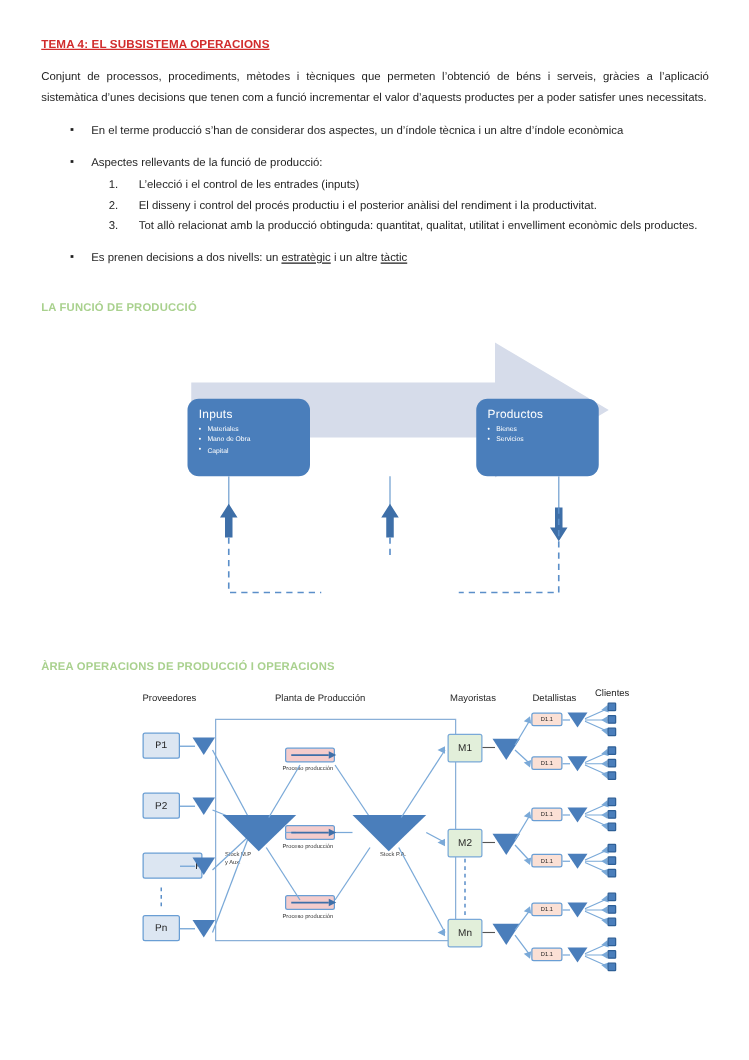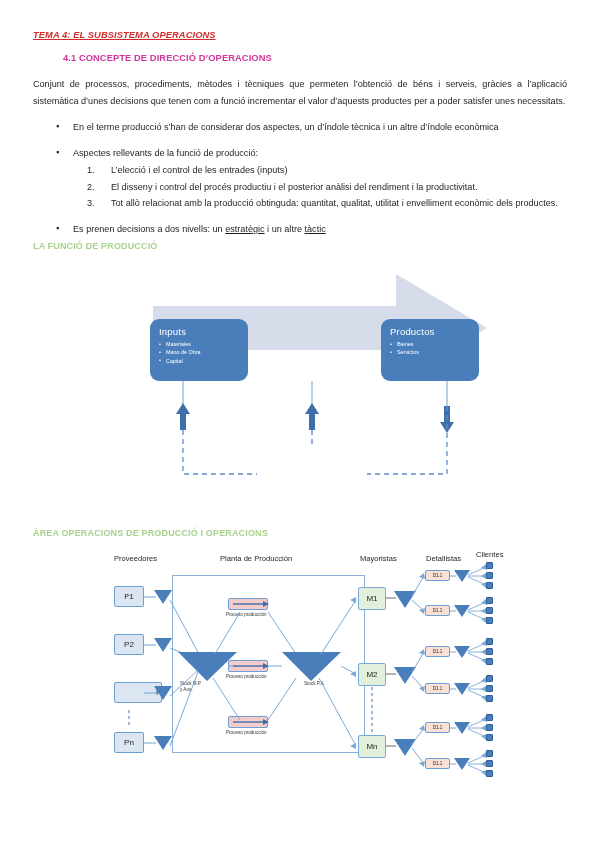--- a/index.html
+++ b/index.html
@@ -18,21 +18,20 @@
   
   .doc-text { position: absolute; left: 33px; top: 30px; width: 534px; }
 
   .title-main {
     font-size: 9.3px;
     font-weight: bold;
     color: #d12b2b;
     text-decoration: underline;
     letter-spacing: .1px;
     margin: 0 0 13px 0;
-    font-style: italic;
   }
   .title-sub {
     font-size: 9.3px;
     font-weight: bold;
     color: #d0379a;
     margin: 0 0 13px 30px;
     letter-spacing: .1px;
   }
   .para {
     font-size: 9.1px;
@@ -199,21 +198,20 @@
   }
   svg { display: block; overflow: visible; }
 </style>
 </head>
 <body>
 
 <div class="page">
 
   <div class="doc-text">
     <div class="title-main">TEMA 4: EL SUBSISTEMA OPERACIONS</div>
-    <div class="title-sub">4.1 CONCEPTE DE DIRECCIÓ D’OPERACIONS</div>
     <p class="para">Conjunt de processos, procediments, mètodes i tècniques que permeten l’obtenció de béns i serveis, gràcies a l’aplicació sistemàtica d’unes decisions que tenen com a funció incrementar el valor d’aquests productes per a poder satisfer unes necessitats.</p>
 
     <ul class="lvl1">
       <li>En el terme producció s’han de considerar dos aspectes, un d’índole tècnica i un altre d’índole econòmica</li>
       <li>
         <span>Aspectes rellevants de la funció de producció:</span>
         <ol class="lvl2">
           <li>L’elecció i el control de les entrades (inputs)</li>
           <li>El disseny i control del procés productiu i el posterior anàlisi del rendiment i la productivitat.</li>
           <li>Tot allò relacionat amb la producció obtinguda: quantitat, qualitat, utilitat i envelliment econòmic dels productes.</li>

